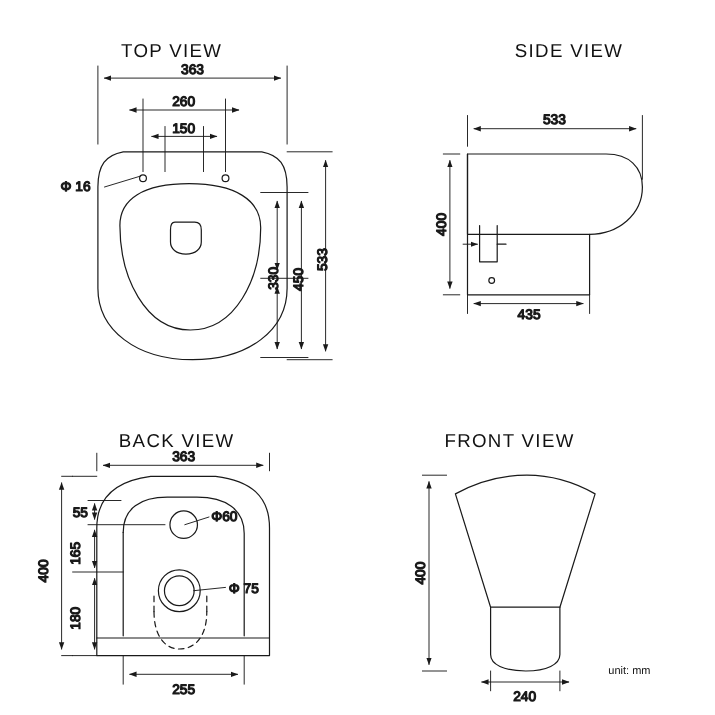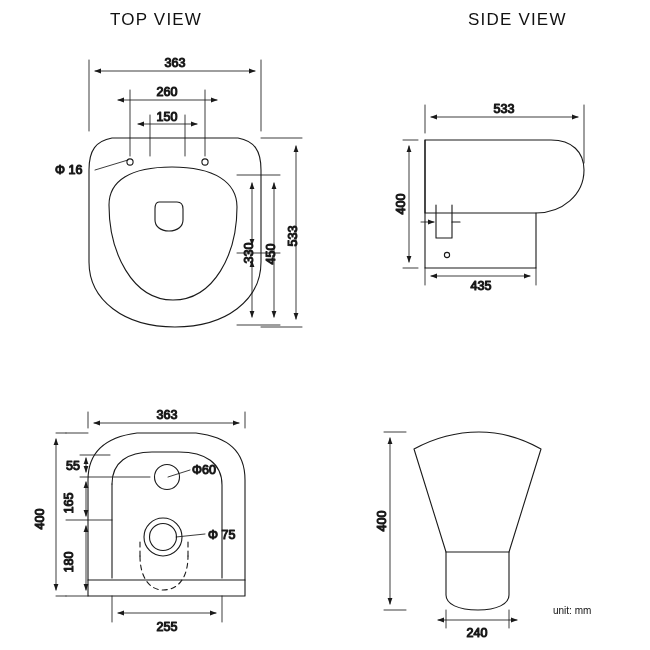--- a/index.html
+++ b/index.html
@@ -21,20 +21,21 @@
     width: 650px;
     height: 650px;
   }
   .view-title {
     position: absolute;
     font-size: 17px;
     letter-spacing: 1.2px;
     font-weight: 400;
     color: #111;
     white-space: nowrap;
+    margin-top: 27px;
   }
   #title-top    { left: 110px; top: 10px; }
   #title-side   { left: 468px; top: 10px; }
   #title-back   { left: 108px; top: 364px; }
   #title-front  { left: 404px; top: 364px; }
 
   .unit-label {
     position: absolute;
     left: 553px;
     top: 605px;
@@ -49,20 +50,22 @@
     fill: #000;
   }
 </style>
 </head>
 <body>
 
 <div class="stage">
 
   <div class="view-title" id="title-top">TOP VIEW</div>
   <div class="view-title" id="title-side">SIDE VIEW</div>
+  <div class="view-title" id="title-back">BACK VIEW</div>
+  <div class="view-title" id="title-front">FRONT  VIEW</div>
 
   <div class="unit-label">unit: mm</div>
 
   <svg width="650" height="650" viewBox="0 0 650 650">
     <defs>
       <marker id="arrEnd" viewBox="0 0 10 10" refX="9" refY="5" markerWidth="8" markerHeight="8" orient="auto">
         <path d="M0,1.4 L10,5 L0,8.6 z" fill="#1a1a1a"></path>
       </marker>
       <marker id="arrStart" viewBox="0 0 10 10" refX="1" refY="5" markerWidth="8" markerHeight="8" orient="auto">
         <path d="M10,1.4 L0,5 L10,8.6 z" fill="#1a1a1a"></path>

